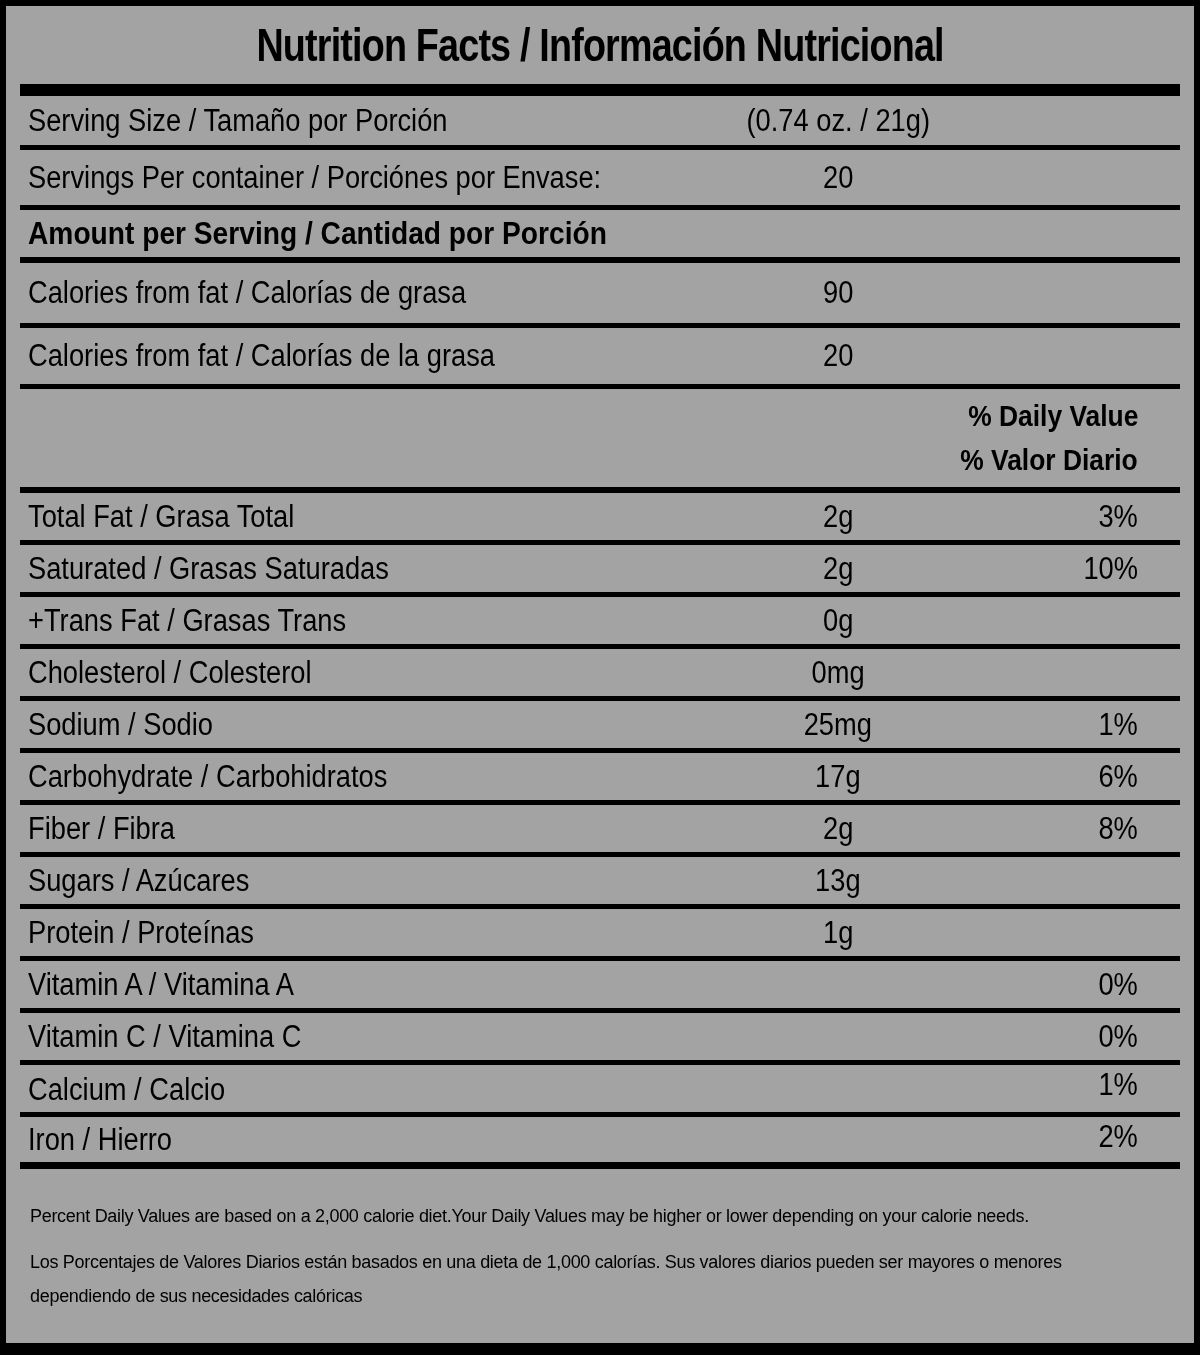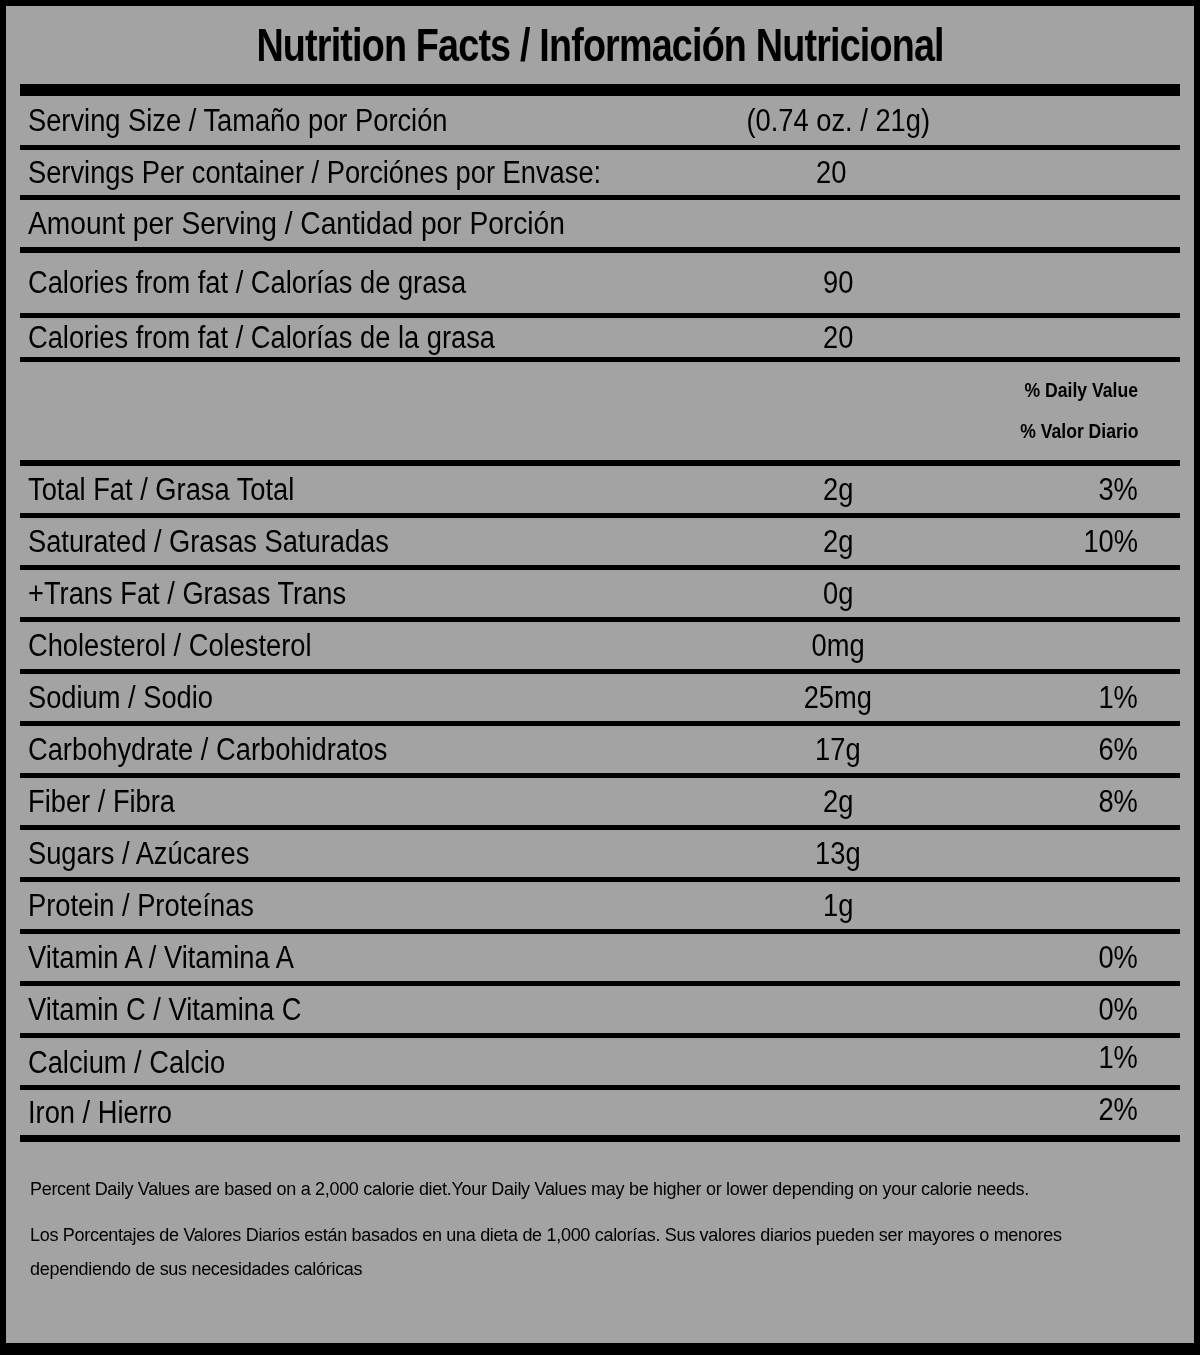--- a/index.html
+++ b/index.html
@@ -43,35 +43,35 @@
     display: flex;
     align-items: center;
     border-bottom: 5px solid #000000;
     font-size: 31px;
   }
   .lbl { flex: 1; padding-left: 8px; overflow: visible; }
   .val { width: 280px; text-align: center; }
   .pct { width: 202px; text-align: right; padding-right: 42px; }
 
   .serving-row   { height: 54px; }
-  .servings-row  { height: 50px; gap: 7px; }
+  .servings-row  { height: 60px; }
   .amount-row    { height: 53px; border-bottom-width: 6px; }
-  .amount-row .lbl { font-weight: normal; font-size: 32px; }
+  .amount-row .lbl { font-weight: bold; font-size: 32px; }
   .cal-row-1 { height: 65px; }
-  .cal-row-2 { height: 44px; }
+  .cal-row-2 { height: 61px; }
 
   .dv-header {
     height: 104px;
     border-bottom: 6px solid #000000;
     display: flex;
     flex-direction: column;
     justify-content: space-evenly;
     align-items: flex-end;
     padding-right: 42px;
-    font-size: 20px;
+    font-size: 30px;
     font-weight: bold;
   }
 
   .nrow { height: 52px; }
   .nrow.last-nrow { border-bottom-width: 7px; }
   .nrow.raised .pct { align-self: flex-start; margin-top: 2px; }
   .nrow.raised .lbl { align-self: flex-end; margin-bottom: 4px; }
 
   .footnotes { margin-top: 30px; padding-left: 10px; padding-right: 20px; }
   .footnotes p {

